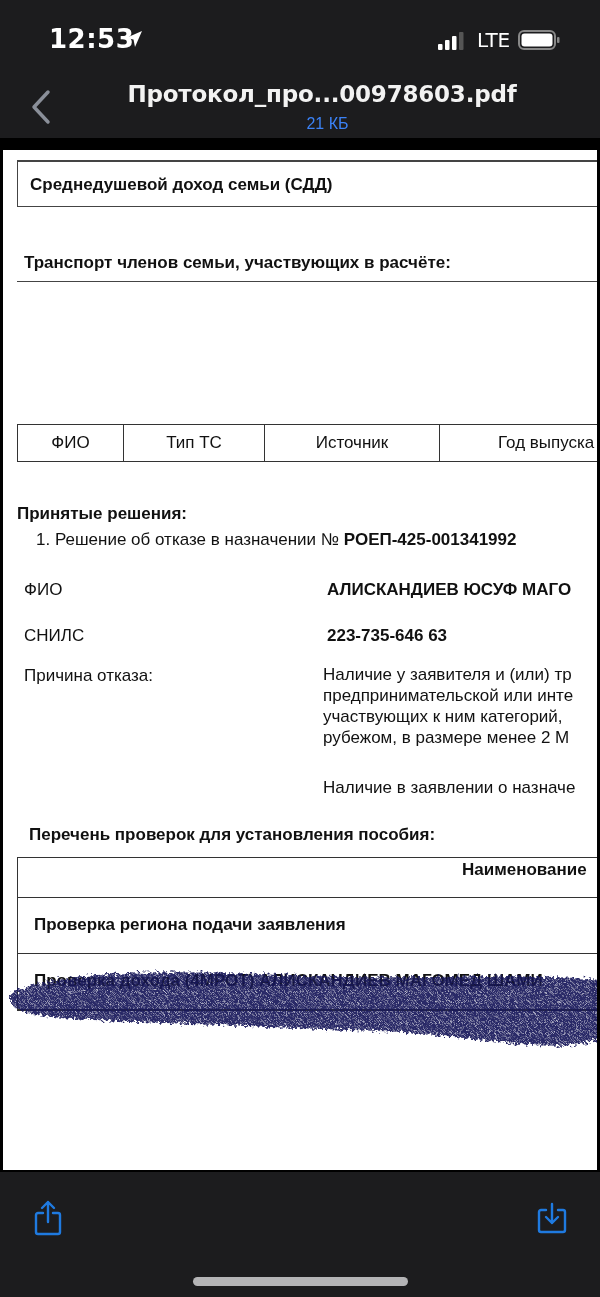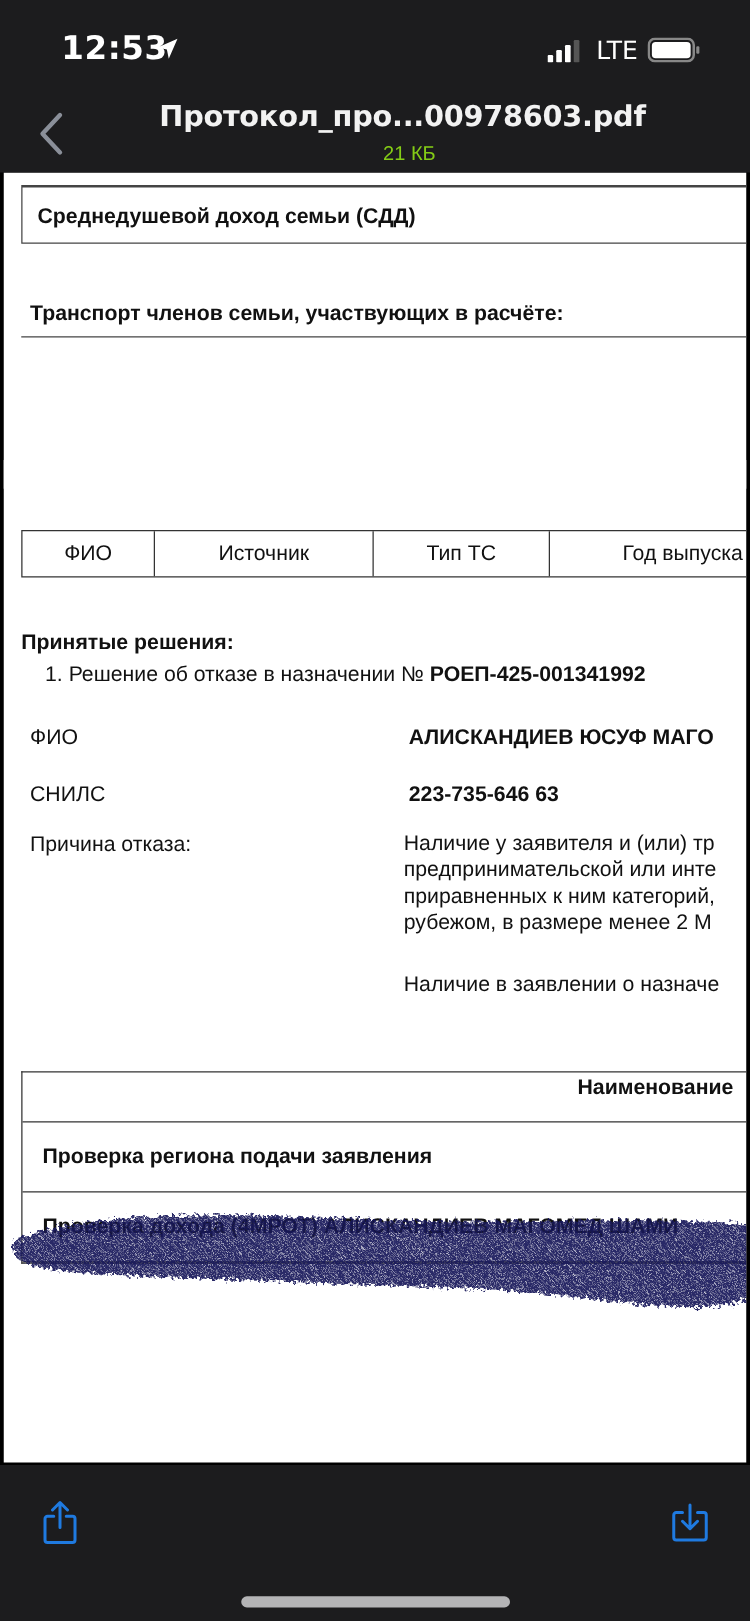--- a/index.html
+++ b/index.html
@@ -11,26 +11,26 @@
   .status-time { position: absolute; left: 49px; top: 24px; font-size: 26px; font-weight: 600; letter-spacing: 0.5px; font-family: "DejaVu Sans", sans-serif; }
   .loc-icon { position: absolute; left: 124px; top: 29px; width: 20px; height: 20px; }
   .signal-icon { position: absolute; left: 438px; top: 32px; width: 28px; height: 18px; }
   .lte-label { position: absolute; left: 477px; top: 28px; font-size: 20px; font-weight: 500; font-family: "DejaVu Sans", sans-serif; }
   .battery-icon { position: absolute; left: 518px; top: 30px; width: 42px; height: 20px; }
 
   
   .nav-bar { position: absolute; left: 0; top: 75px; width: 512px; height: 63px; }
   .back-button { position: absolute; left: 26px; top: 12px; width: 30px; height: 40px; cursor: pointer; }
   .nav-title { position: absolute; left: 0; width: 600px; top: 6px; text-align: center; padding-left: 44px; font-size: 23px; font-weight: 700; color: #f2f2f2; font-family: "DejaVu Sans", sans-serif; letter-spacing: -0.2px; }
-  .nav-subtitle { position: absolute; left: 0; width: 600px; top: 40px; text-align: center; padding-left: 55px; font-size: 16px; color: #84cc16; }
+  .nav-subtitle { position: absolute; left: 0; width: 600px; top: 40px; text-align: center; padding-left: 55px; font-size: 16px; color: #3b82f6; }
 
   
   .doc-viewport { position: absolute; left: 0; top: 138px; width: 600px; height: 1034px; background: #000; overflow: hidden; }
   .page { position: absolute; left: 3px; width: 594px; background: #fff; overflow: hidden; }
-  .page-1 { top: 0; height: 253px; }
+  .page-1 { top: 12px; height: 253px; }
   .page-2 { top: 230px; height: 802px; }
 
   .p1-box { position: absolute; left: 14px; top: 10px; width: 600px; height: 47px; border: 1.5px solid #444; border-top-width: 2px; }
   .p1-box-label { position: absolute; left: 12px; top: 13px; font-size: 17px; font-weight: 700; }
   .p1-heading { position: absolute; left: 21px; top: 103px; font-size: 17px; font-weight: 700; }
   .p1-rule { position: absolute; left: 14px; top: 131px; width: 600px; height: 0; border-top: 1.5px solid #444; }
 
   
   .tt { position: absolute; left: 14px; top: 56px; height: 38px; border: 1.5px solid #333; display: flex; }
   .tt-cell { height: 100%; display: flex; align-items: center; justify-content: center; font-size: 17px; border-right: 1.5px solid #333; white-space: nowrap; overflow: hidden; }
@@ -98,45 +98,46 @@
     <div class="p1-box">
       <span class="p1-box-label">Среднедушевой доход семьи (СДД)</span>
     </div>
     <div class="p1-heading">Транспорт членов семьи, участвующих в расчёте:</div>
     <div class="p1-rule"></div>
   </div>
 
   <div class="page page-2">
     <div class="tt">
       <div class="tt-cell" style="width:106px">ФИО</div>
+      <div class="tt-cell" style="width:141px">Тип ТС</div>
       <div class="tt-cell" style="width:175px">Источник</div>
-      <div class="tt-cell" style="width:141px">Тип ТС</div>
       <div class="tt-cell" style="width:200px">Год выпуска</div>
     </div>
 
     <div class="decisions-heading">Принятые решения:</div>
     <div class="decision-line">
       <span>1. Решение об отказе в назначении № </span><b>РОЕП-425-001341992</b>
     </div>
 
     <div class="kv-label" style="top:212px">ФИО</div>
     <div class="kv-value" style="top:212px">АЛИСКАНДИЕВ ЮСУФ МАГО</div>
 
     <div class="kv-label" style="top:258px">СНИЛС</div>
     <div class="kv-value" style="top:258px">223-735-646 63</div>
 
     <div class="kv-label" style="top:298px">Причина отказа:</div>
     <div class="reason-text">
       <span class="reason-line">Наличие у заявителя и (или) тр</span>
       <span class="reason-line">предпринимательской или инте</span>
-      <span class="reason-line">приравненных к ним категорий,</span>
+      <span class="reason-line">участвующих к ним категорий,</span>
       <span class="reason-line">рубежом, в размере менее 2 М</span>
     </div>
     <div class="reason-2">Наличие в заявлении о назначе</div>
 
+    <div class="checks-heading">Перечень проверок для установления пособия:</div>
     <div class="checks-table">
       <div class="checks-header">
         <span class="checks-header-label">Наименование</span>
       </div>
       <div class="checks-row">
         <span class="checks-row-label">Проверка региона подачи заявления</span>
       </div>
       <div class="checks-row">
         <span class="checks-row-label">Проверка дохода (4МРОТ) АЛИСКАНДИЕВ МАГОМЕД ШАМИ</span>
       </div>

